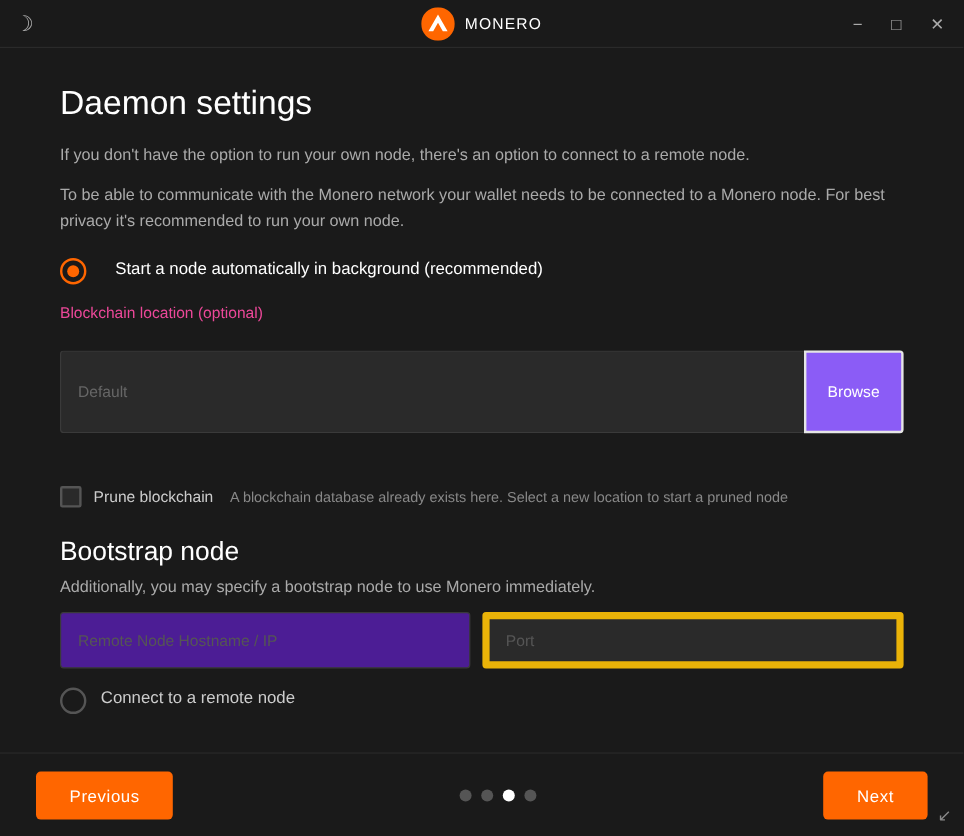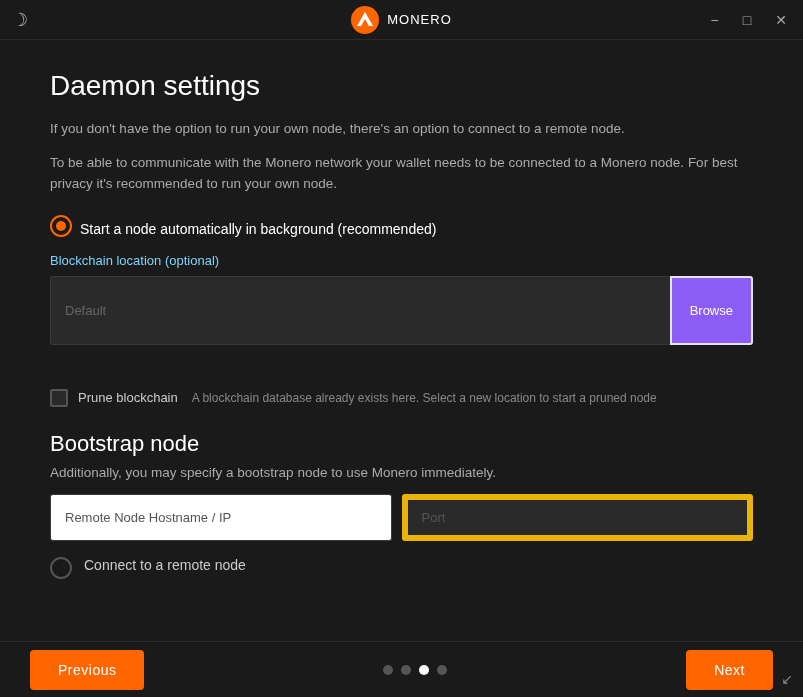--- a/index.html
+++ b/index.html
@@ -78,22 +78,22 @@
     .description {
       color: #aaaaaa;
       line-height: 1.6;
       margin-bottom: 12px;
       font-size: 13.5px;
     }
 
     
     .radio-option {
       display: flex;
-      align-items: flex-end;
-      gap: 8px;
+      align-items: flex-start;
+      gap: 24px;
       margin: 20px 0 16px 0;
     }
 
     .radio-circle {
       width: 22px;
       height: 22px;
       border-radius: 50%;
       border: 2px solid #ff6600;
       background: transparent;
       display: flex;
@@ -111,23 +111,23 @@
       background: #ff6600;
     }
 
     .radio-label {
       color: #ffffff;
       font-size: 14px;
     }
 
     
     .section-label {
-      color: #7dd3fc;
-      font-size: 13px;
-      margin-bottom: 8px;
+      color: #ec4899;
+      font-size: 13px;
+      margin-bottom: 24px;
     }
 
     .input-row {
       display: flex;
       gap: 0;
       margin-bottom: 14px;
       justify-content: space-between;
     }
 
     .text-input {
@@ -202,21 +202,21 @@
     }
 
     .node-inputs {
       display: flex;
       gap: 10px;
       margin-bottom: 16px;
     }
 
     .hostname-input {
       flex: 1;
-      background-color: #ffffff;
+      background-color: #4c1d95;
       border: 1px solid #3a3a3a;
       color: #888888;
       padding: 10px 14px;
       font-size: 13px;
       border-radius: 3px;
       outline: none;
     }
 
     .hostname-input::placeholder {
       color: #555555;
@@ -258,21 +258,21 @@
       color: #cccccc;
       font-size: 14px;
     }
 
     
     .footer {
       position: absolute;
       bottom: 0;
       left: 0;
       right: 0;
-      height: 56px;
+      height: 70px;
       background-color: #1a1a1a;
       display: flex;
       align-items: center;
       justify-content: space-between;
       padding: 0 30px;
       border-top: 1px solid #2a2a2a;
     }
 
     .nav-btn {
       background-color: #ff6600;

